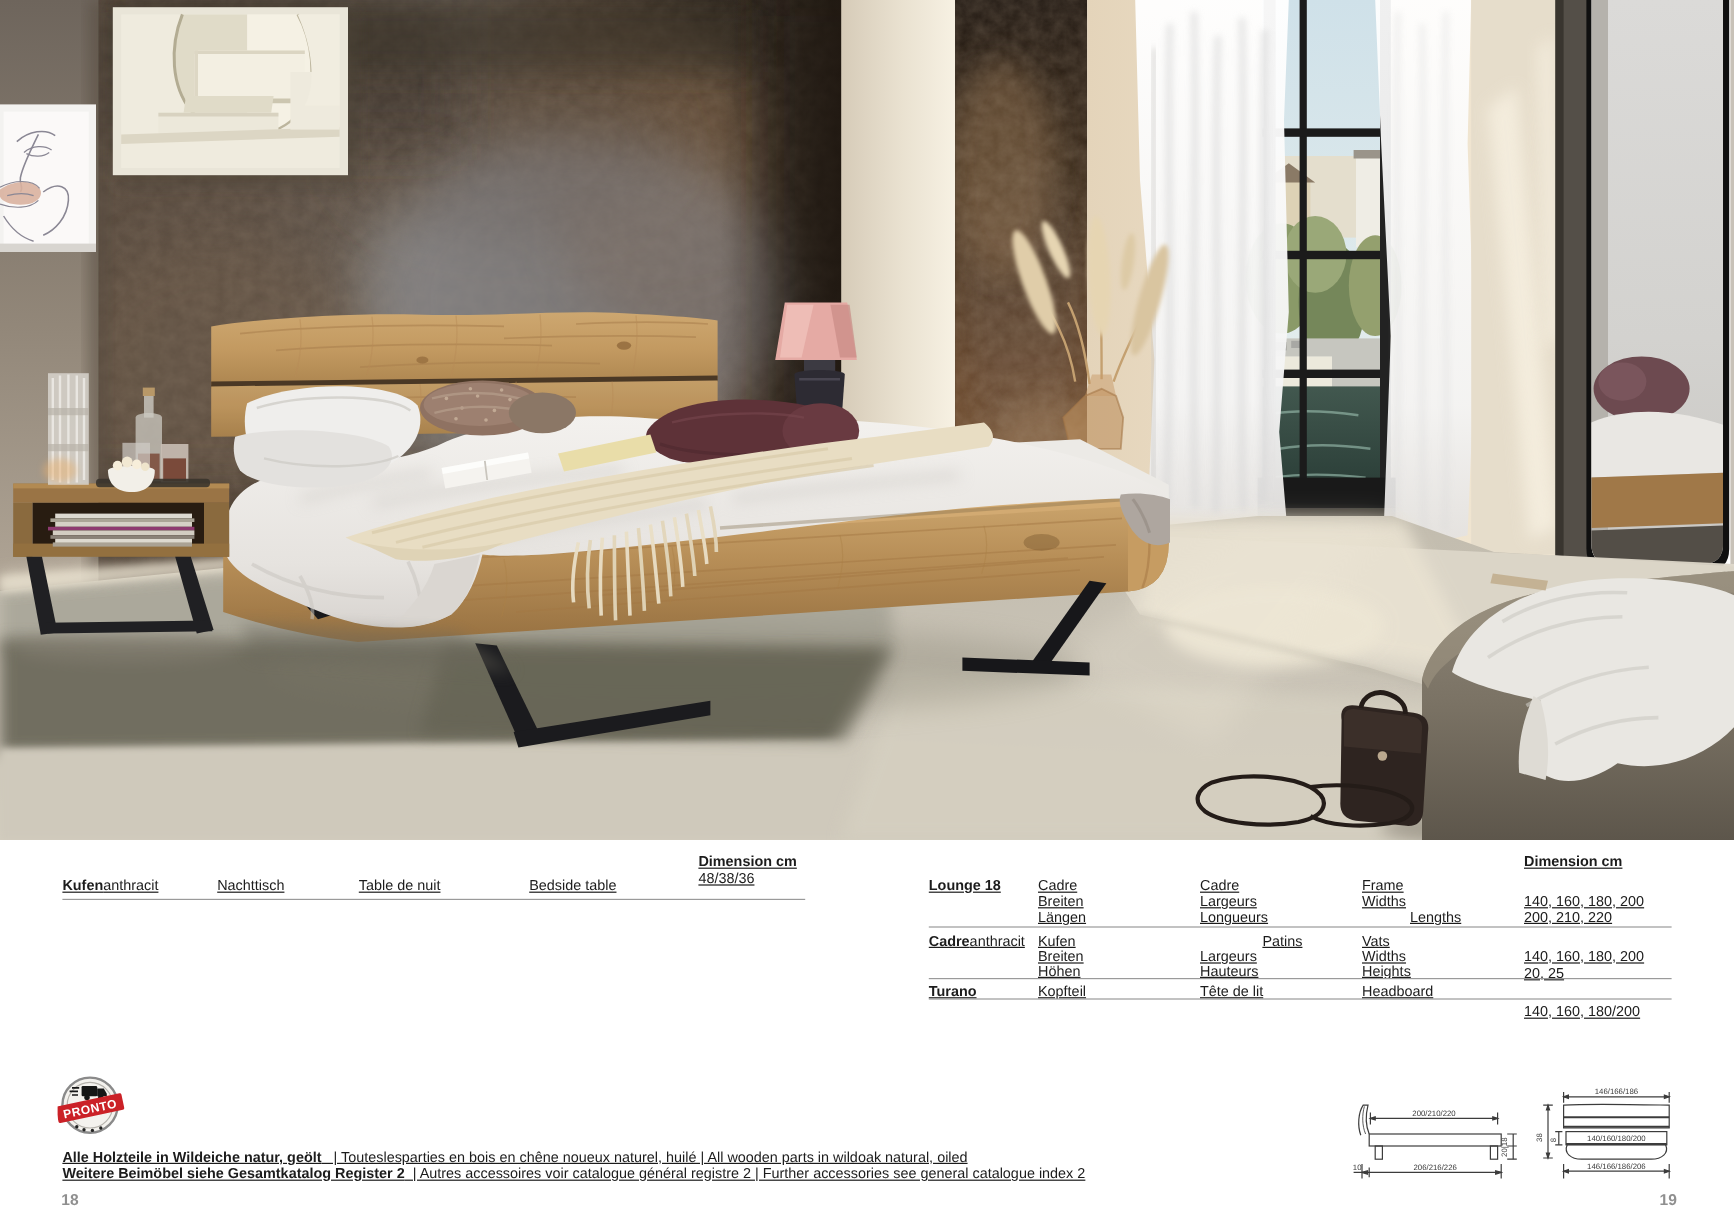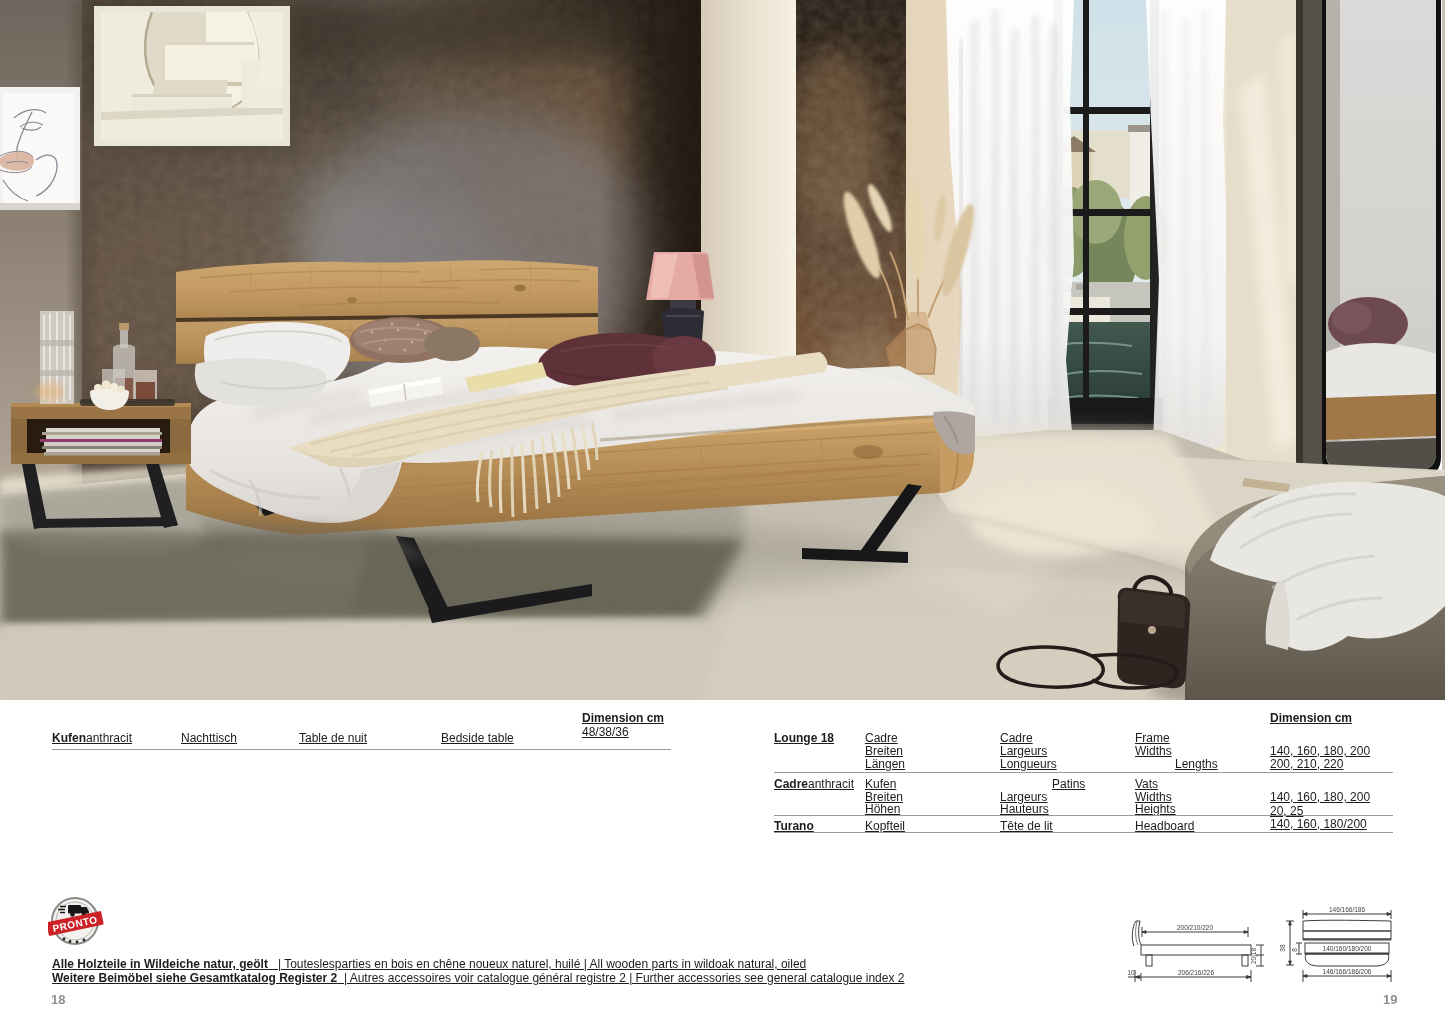--- a/index.html
+++ b/index.html
@@ -466,21 +466,21 @@
 <div class="t" style="left:1270px;top:790px;">140, 160, 180, 200</div>
 <div class="t" style="left:865px;top:802px;">Höhen</div>
 <div class="t" style="left:1000px;top:802px;">Hauteurs</div>
 <div class="t" style="left:1135px;top:802px;">Heights</div>
 <div class="t" style="left:1270px;top:804px;">20, 25</div>
 <div class="rule" style="left:774px;top:815px;width:619px;"></div>
 <div class="t b" style="left:774px;top:819px;">Turano</div>
 <div class="t" style="left:865px;top:819px;">Kopfteil</div>
 <div class="t" style="left:1000px;top:819px;">Tête de lit</div>
 <div class="t" style="left:1135px;top:819px;">Headboard</div>
-<div class="t" style="left:1270px;top:817px;">140, 160, 180/200</div>
+<div class="t" style="left:1270px;top:836px;">140, 160, 180/200</div>
 <div class="rule" style="left:774px;top:832px;width:619px;"></div>
 
 <svg style="position:absolute;left:48px;top:895px;" width="56" height="54" viewBox="0 0 56 54">
 <circle cx="27" cy="26" r="23" fill="#f4f2ee" stroke="#8a8a8a" stroke-width="2"></circle>
 <circle cx="27" cy="26" r="19" fill="none" stroke="#b5b2ac" stroke-width="1"></circle>
 <g fill="#161616">
 <rect x="20" y="10" width="13" height="8.5" rx="1"></rect>
 <path d="M33,12 L38.5,12 L41,16.5 L41,18.5 L33,18.5 Z"></path>
 <circle cx="24.5" cy="19.5" r="2.3"></circle>
       <circle cx="36" cy="19.5" r="2.3"></circle>

